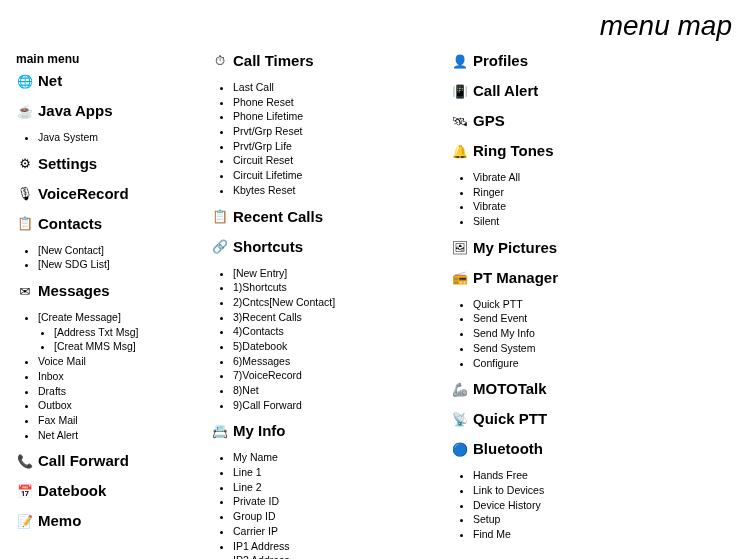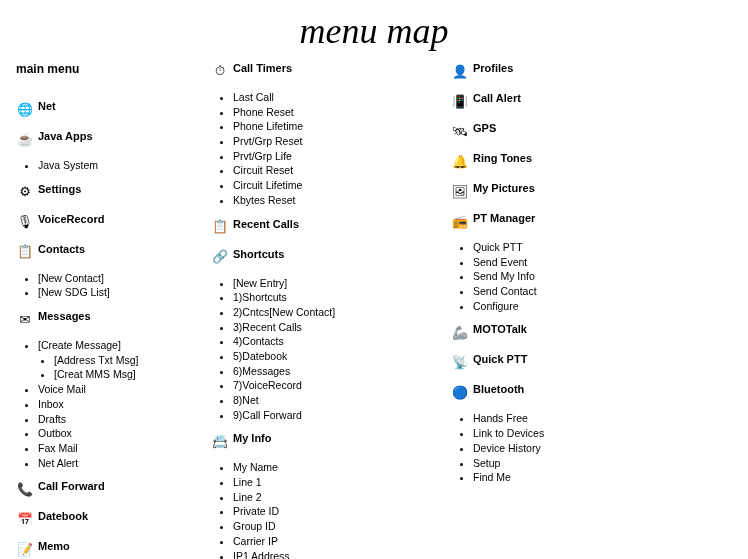--- a/index.html
+++ b/index.html
@@ -7,26 +7,26 @@
       width: 748px;
       min-height: 559px;
       background: #ffffff;
       font-family: Arial, Helvetica, sans-serif;
       font-size: 11px;
       color: #000000;
       padding: 10px 16px;
     }
 
     .page-title {
-      text-align: center;
-      font-size: 36px;
+      text-align: right;
+      font-size: 28px;
       font-weight: normal;
       font-style: italic;
       margin-bottom: 10px;
-      font-family: Liberation Serif, serif;
+      font-family: Liberation Sans, sans-serif;
     }
 
     .content-wrapper {
       display: flex;
       gap: 0;
     }
 
     .column {
       display: flex;
       flex-direction: column;
@@ -40,21 +40,21 @@
     .col-middle {
       width: 240px;
       padding-right: 8px;
     }
     .col-right {
       width: 230px;
     }
 
     .section-header {
       font-weight: bold;
-      font-size: 11px;
+      font-size: 15px;
       margin-bottom: 0px;
     }
 
     .section-title-row {
       display: flex;
       align-items: flex-start;
       gap: 4px;
       margin-bottom: 2px;
     }
 
@@ -85,21 +85,21 @@
     }
 
     .submenu-nested {
       list-style: disc;
       padding-left: 16px;
     }
 
     .page-section-label {
       font-size: 12px;
       font-weight: bold;
-      margin-bottom: 18px;
+      margin-bottom: 0;
     }
   </style>
 </head>
 <body>
 
 <div class="page-title">menu map</div>
 
 <div class="content-wrapper">
 
   <div class="column col-left">
@@ -277,39 +277,45 @@
         <span class="icon-placeholder">🛰</span>
         <span class="section-header">GPS</span>
       </div>
     </div>
 
     <div class="menu-section">
       <div class="section-title-row">
         <span class="icon-placeholder">🔔</span>
         <span class="section-header">Ring Tones</span>
       </div>
+      <ul class="submenu">
+        <li>Vibrate All</li>
+        <li>Ringer</li>
+        <li>Vibrate</li>
+        <li>Silent</li>
+      </ul>
     </div>
 
     <div class="menu-section">
       <div class="section-title-row">
         <span class="icon-placeholder">🖼</span>
         <span class="section-header">My Pictures</span>
       </div>
     </div>
 
     <div class="menu-section">
       <div class="section-title-row">
         <span class="icon-placeholder">📻</span>
         <span class="section-header">PT Manager</span>
       </div>
       <ul class="submenu">
         <li>Quick PTT</li>
         <li>Send Event</li>
         <li>Send My Info</li>
-        <li>Send Contact</li>
+        <li>Send System</li>
         <li>Configure</li>
       </ul>
     </div>
 
     <div class="menu-section">
       <div class="section-title-row">
         <span class="icon-placeholder">🦾</span>
         <span class="section-header">MOTOTalk</span>
       </div>
     </div>

